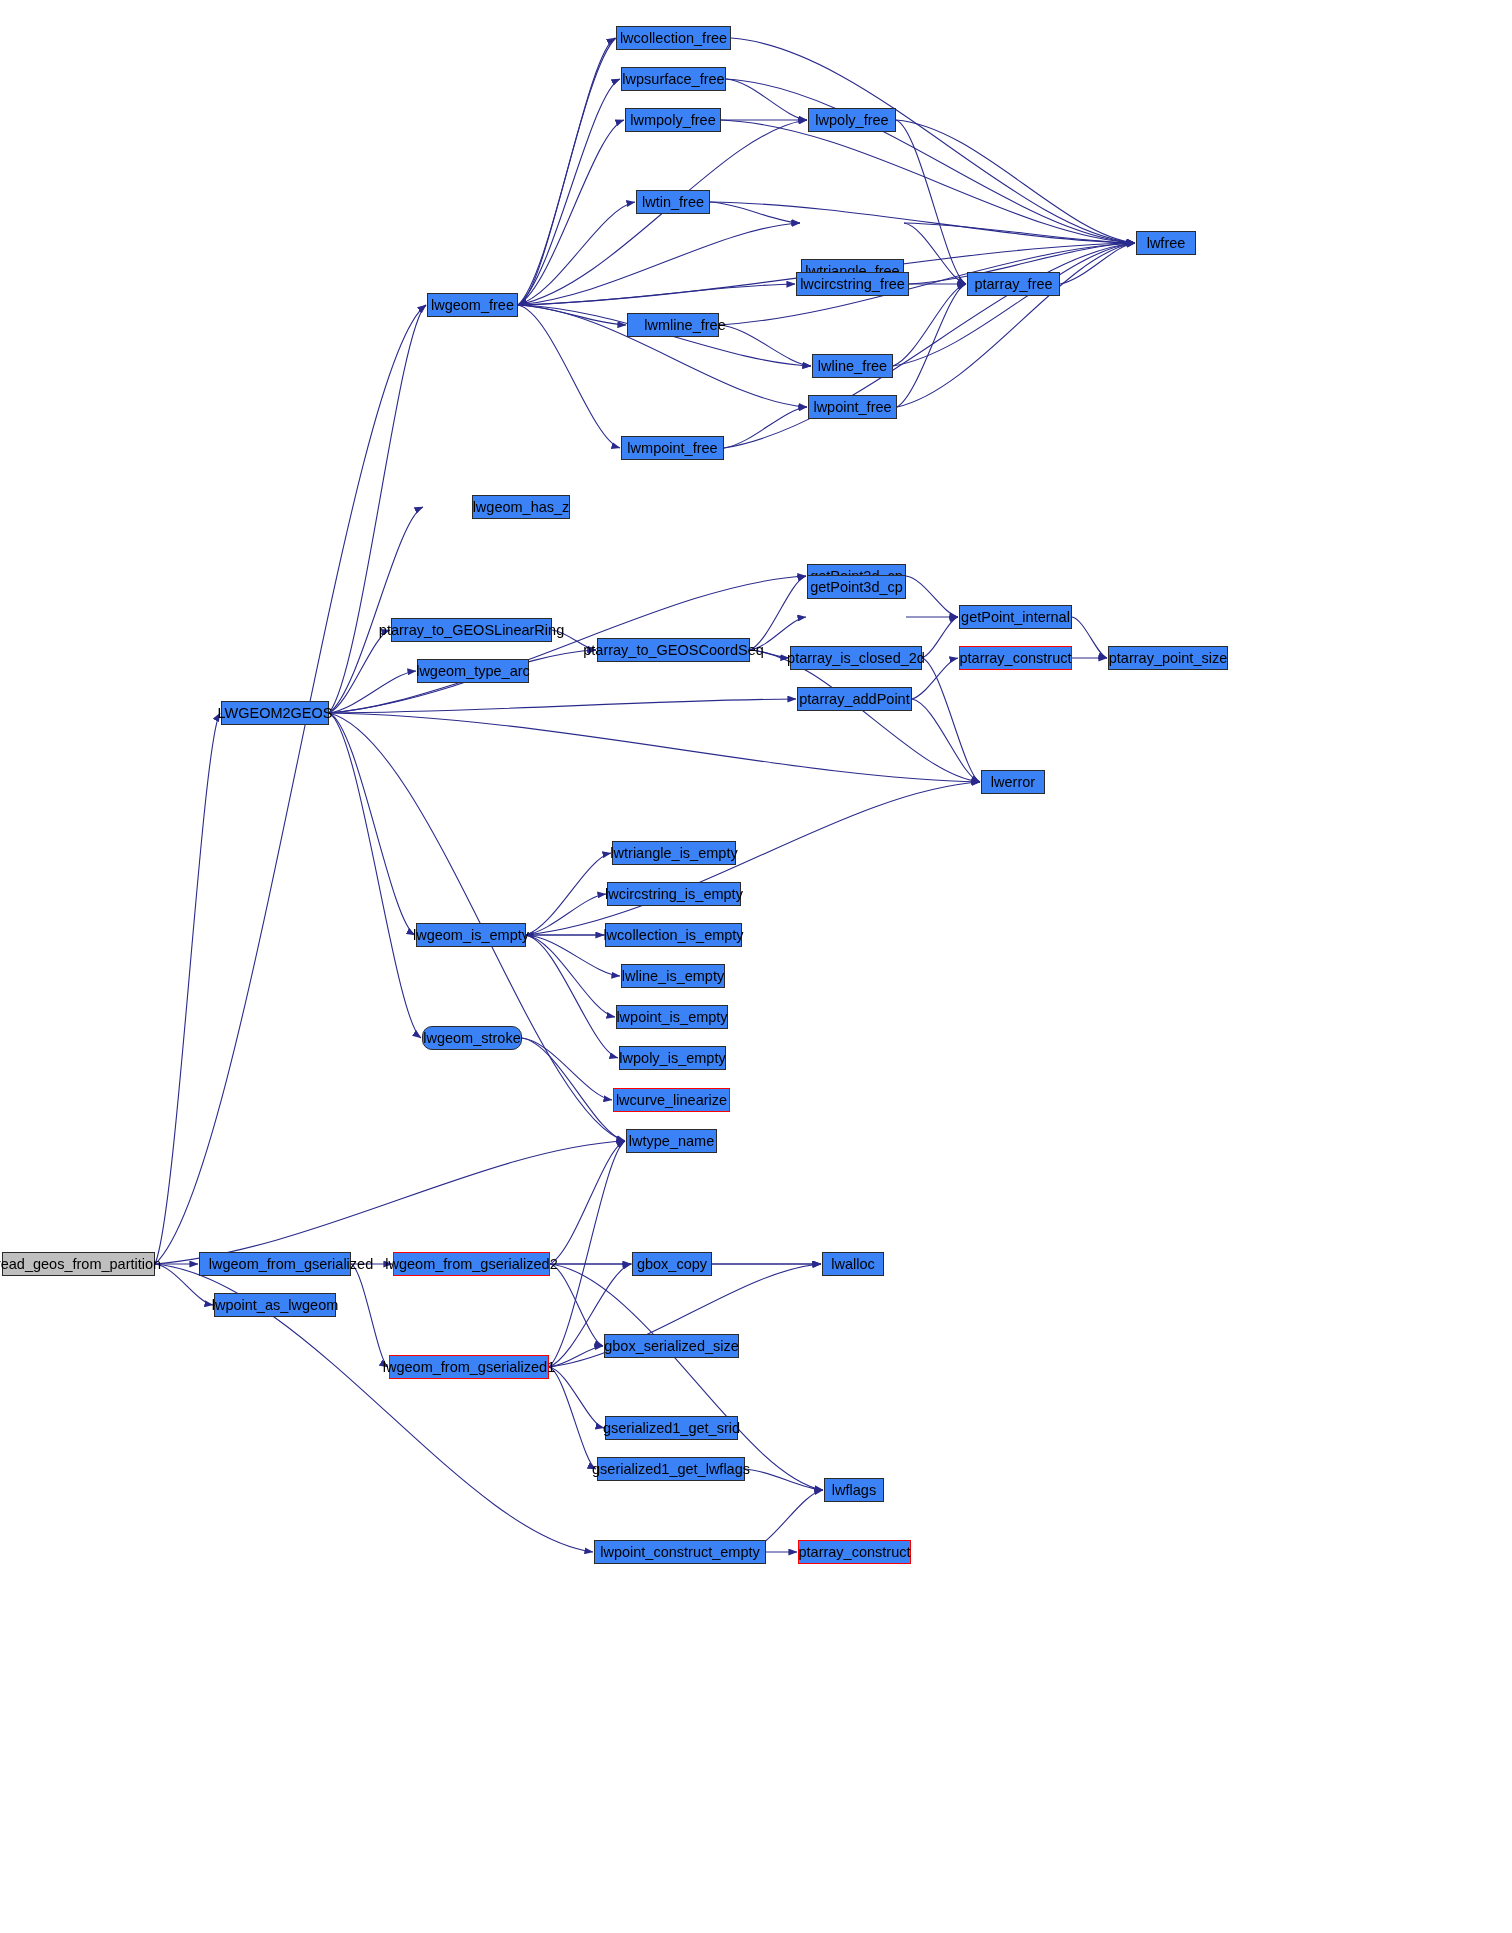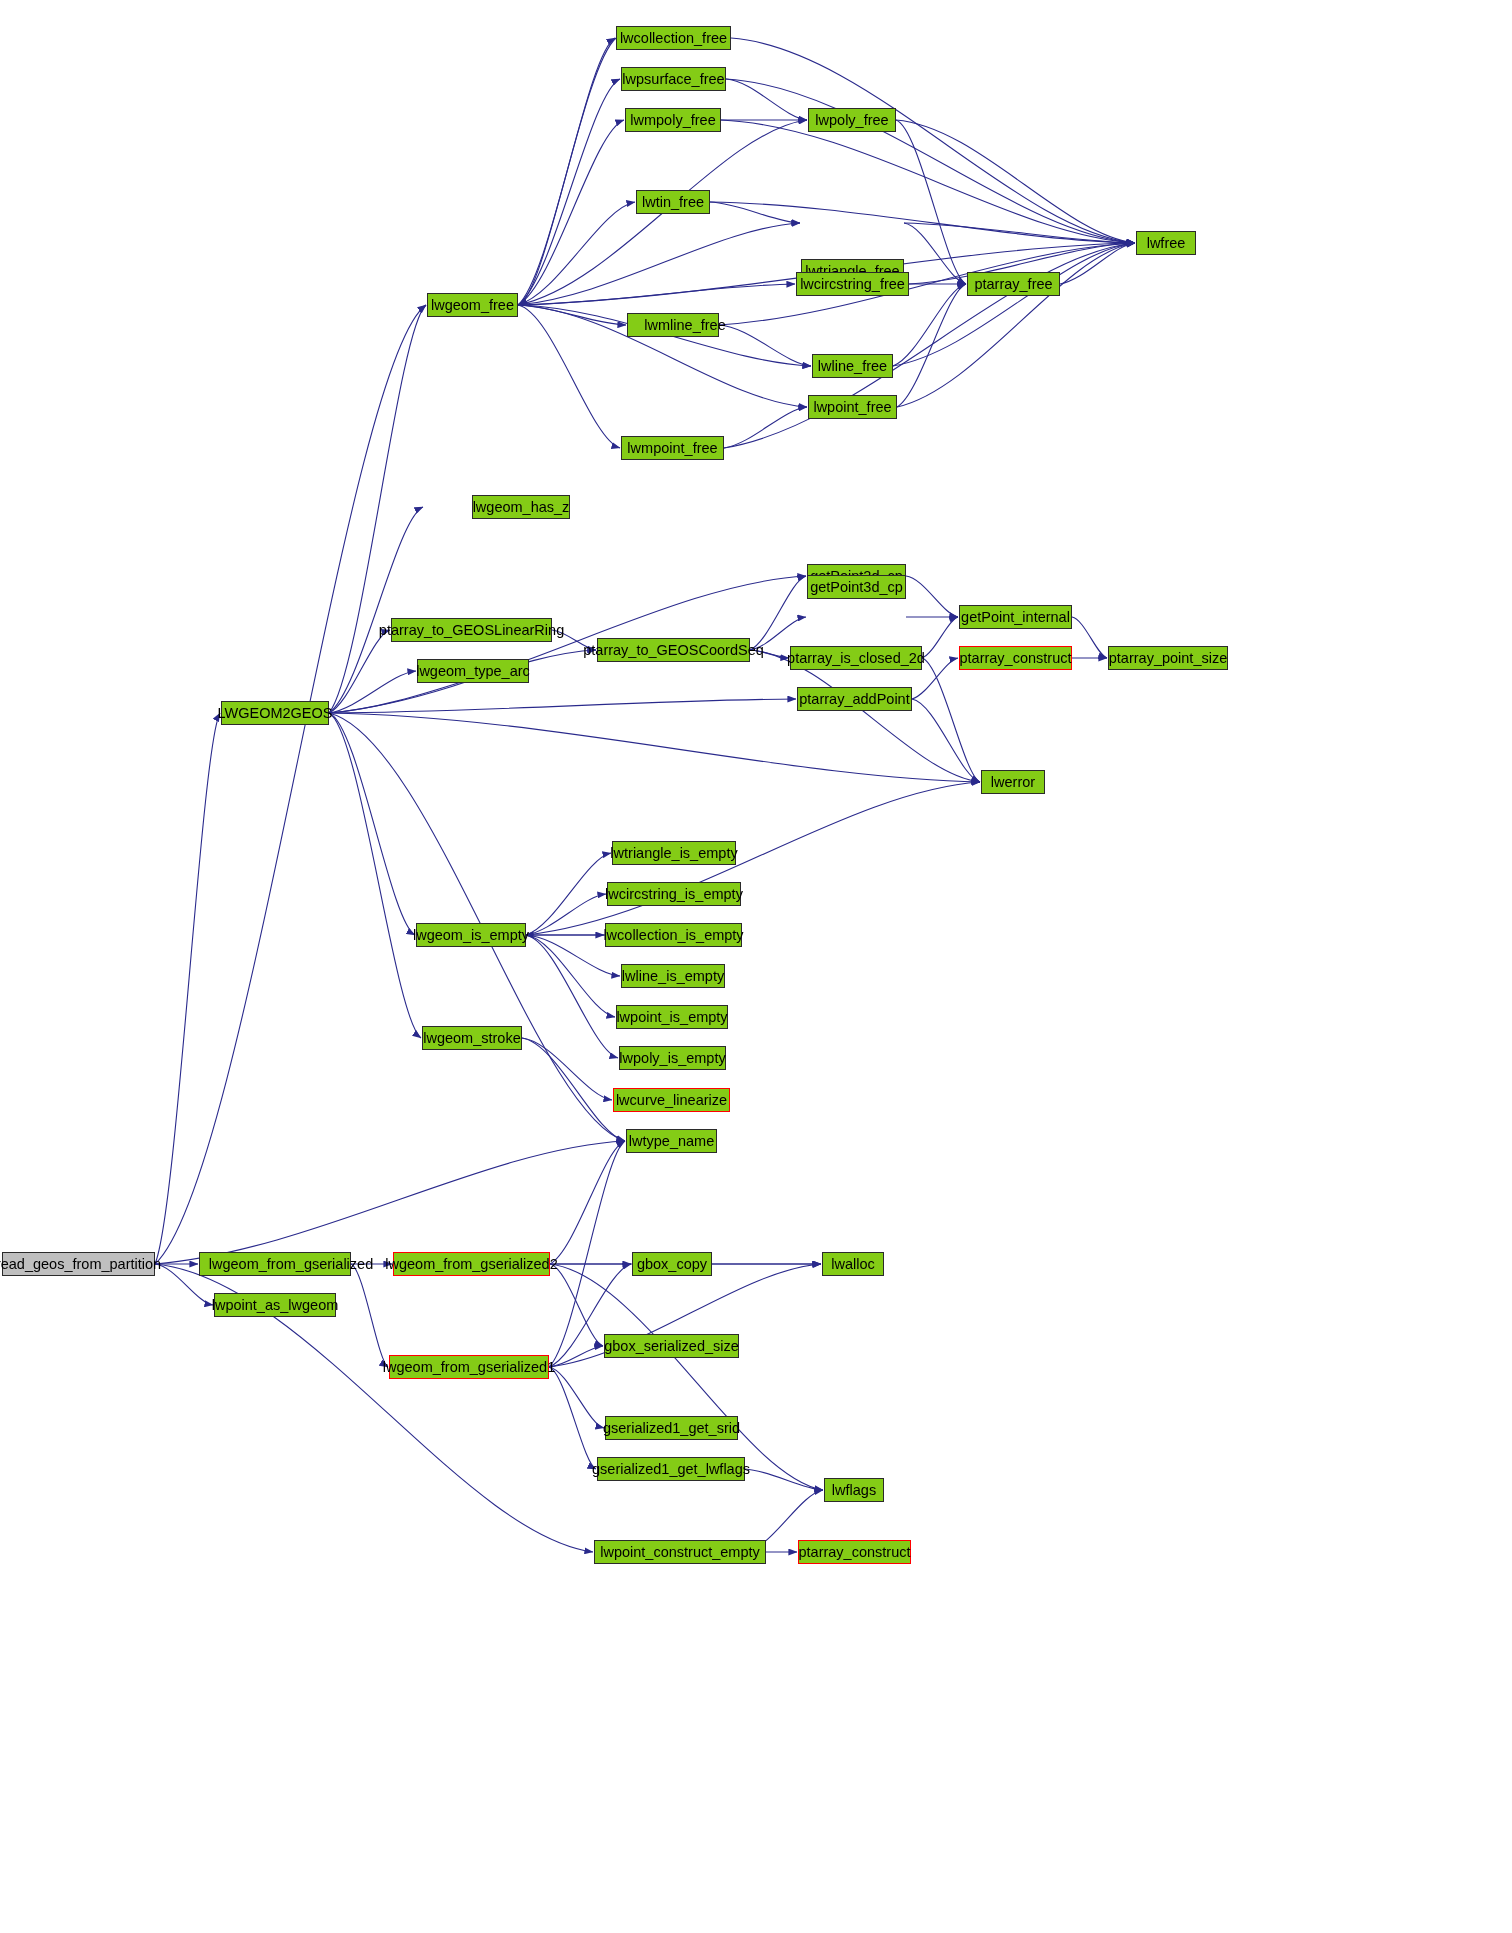--- a/index.html
+++ b/index.html
@@ -9,21 +9,21 @@
     height:1933px;
     background:#ffffff;
     font-family:"Liberation Sans", sans-serif;
     overflow:hidden;
   }
   #edges{position:absolute;left:0;top:0;width:1512px;height:1933px;}
   .node{
     position:absolute;
     box-sizing:border-box;
     border:1px solid #2b2b2b;
-    background:#84cc16;
+    background:#3b82f6;
     color:#000000;
     font-size:14.5px;
     line-height:1;
     display:flex;
     align-items:center;
     justify-content:center;
     white-space:nowrap;
     letter-spacing:0px;
     height:24px;
   }
@@ -162,21 +162,21 @@
       <div class="node" style="left: 417px; top: 659px; width: 112px;">lwgeom_type_arc</div>
       <div class="node" style="left: 797px; top: 687px; width: 115px;">ptarray_addPoint</div>
       <div class="node" style="left: 221px; top: 701px; width: 108px;">LWGEOM2GEOS</div>
       <div class="node" style="left: 981px; top: 770px; width: 64px;">lwerror</div>
       <div class="node" style="left: 612px; top: 841px; width: 124px;">lwtriangle_is_empty</div>
       <div class="node" style="left: 607px; top: 882px; width: 134px;">lwcircstring_is_empty</div>
       <div class="node" style="left: 605px; top: 923px; width: 137px;">lwcollection_is_empty</div>
       <div class="node" style="left: 416px; top: 923px; width: 110px;">lwgeom_is_empty</div>
       <div class="node" style="left: 621px; top: 964px; width: 104px;">lwline_is_empty</div>
       <div class="node" style="left: 616px; top: 1005px; width: 112px;">lwpoint_is_empty</div>
-      <div class="node" style="left: 422px; top: 1026px; width: 100px;">lwgeom_stroke</div>
+      <div class="node" style="left: 422px; top: 1026px; width: 100px; border-radius: 10px;">lwgeom_stroke</div>
       <div class="node" style="left: 619px; top: 1046px; width: 107px;">lwpoly_is_empty</div>
       <div class="node red" style="left: 613px; top: 1088px; width: 117px;">lwcurve_linearize</div>
       <div class="node" style="left: 626px; top: 1129px; width: 91px;">lwtype_name</div>
       <div class="node root" style="left: 2px; top: 1252px; width: 153px;">read_geos_from_partition</div>
       <div class="node" style="left: 199px; top: 1252px; width: 152px; padding-left: 32px;">lwgeom_from_gserialized</div>
       <div class="node red" style="left: 393px; top: 1252px; width: 157px;">lwgeom_from_gserialized2</div>
       <div class="node" style="left: 632px; top: 1252px; width: 80px;">gbox_copy</div>
       <div class="node" style="left: 822px; top: 1252px; width: 62px;">lwalloc</div>
       <div class="node" style="left: 214px; top: 1293px; width: 122px;">lwpoint_as_lwgeom</div>
       <div class="node" style="left: 604px; top: 1334px; width: 135px;">gbox_serialized_size</div>

